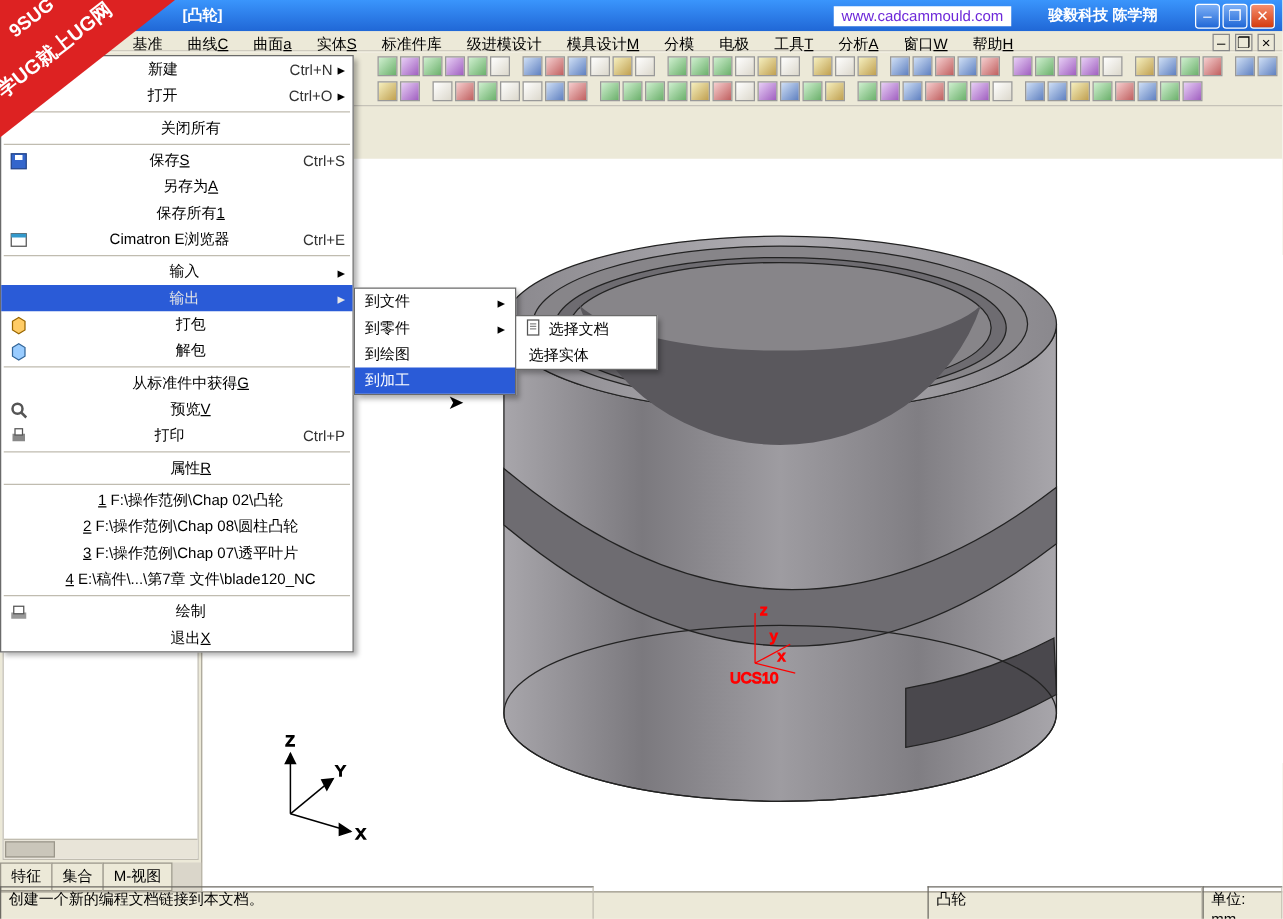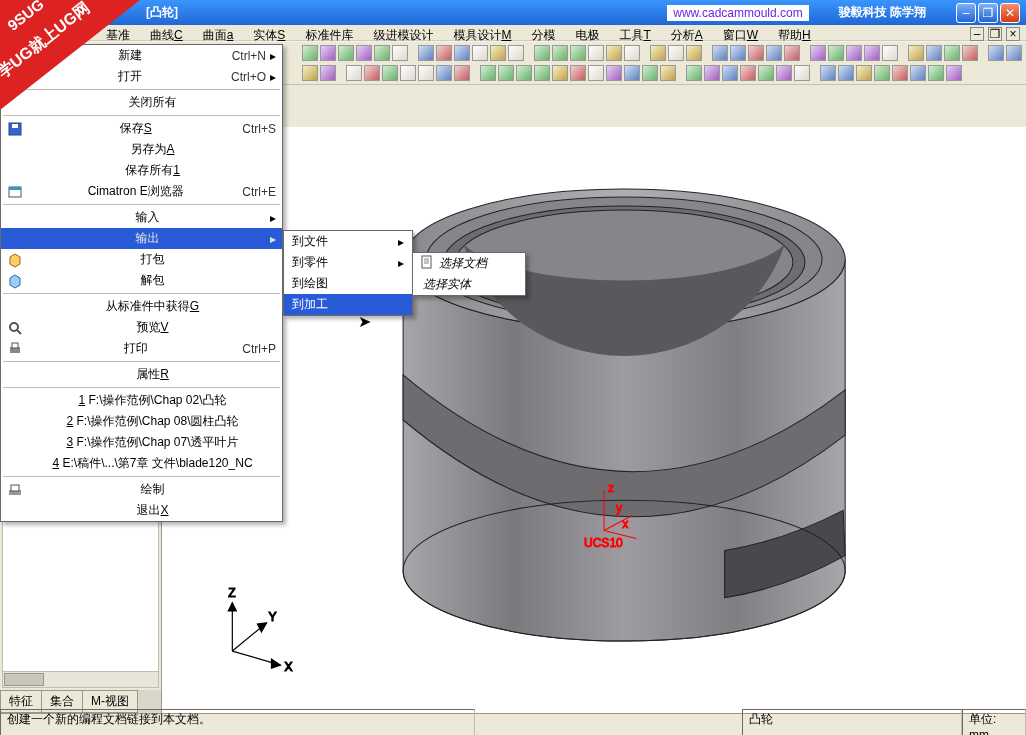--- a/index.html
+++ b/index.html
@@ -42,21 +42,21 @@
 .dropdown .row .sc { color: #333; }
 .dropdown .row .arr { width: 10px; text-align:right; }
 .dropdown .sep { height: 1px; background: #c0bcb0; margin: 2px 2px; }
 .dropdown .row.hl { background: #2a5bd7; color: #e5e5e5; }
 .submenu { position: absolute; top: 230px; left: 283px; width: 130px; background: #fff; border: 1px solid #6a6a6a; box-shadow: 3px 3px 4px rgba(0,0,0,.3); z-index: 11; }
 .submenu .row { display:flex; align-items:center; height: 21px; padding: 0 8px; gap: 20px; }
 .submenu .row .lbl { flex:1; }
 .submenu .row .arr { width:10px; text-align:right;}
 .submenu .row.hl { background: #2a5bd7; color: #fff; }
 .submenu2 { position: absolute; top: 252px; left: 412px; width: 114px; background: #fff; border: 1px solid #6a6a6a; box-shadow: 3px 3px 4px rgba(0,0,0,.3); z-index: 12; }
-.submenu2 .row { display:flex; align-items:center; height: 21px; padding: 0 6px; gap:4px;font-style:italic;}
+.submenu2 .row { display:flex; align-items:center; height: 21px; padding: 0 6px; gap:4px;}
 .statusbar { position: absolute; left: 0; right: 0; bottom: 0; height: 22px; background: #ece9d8; border-top: 1px solid #9a968a; display: flex; align-items: center; }
 .statusbar .cell { border: 1px inset #c0bcb0; padding: 1px 6px; height: 32px; line-height:16px; }
 .statusbar .msg { flex: 0 0 475px; }
 .statusbar .gap { flex:1; }
 .corner { position: absolute; top: 0; left: 0; width: 0; height: 0; z-index: 30; }
 .corner .tri { position:absolute; top:0; left:0; width:0; height:0; border-top: 110px solid #d22; border-right: 140px solid transparent;}
 .corner .txt { position:absolute; top: 30px; left: -12px; transform: rotate(-38deg); color:#fff; font-size:16px; font-weight:bold; white-space:nowrap;}
 .corner .txt2 { position:absolute; top: 6px; left: 5px; transform: rotate(-38deg); color:#fff; font-size:15px; font-weight:bold;}
 .cursor { position:absolute; top: 312px; left: 358px; z-index:20; font-size:16px; color:#000; pointer-events:none;}
 .ic svg { width:16px; height:16px; }

